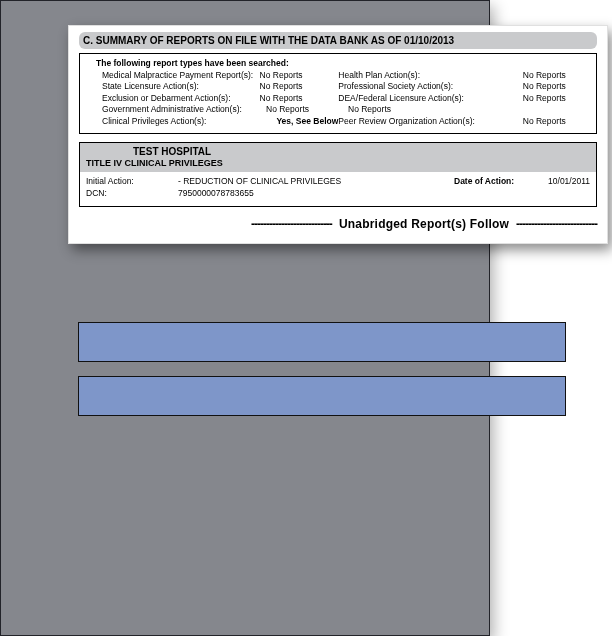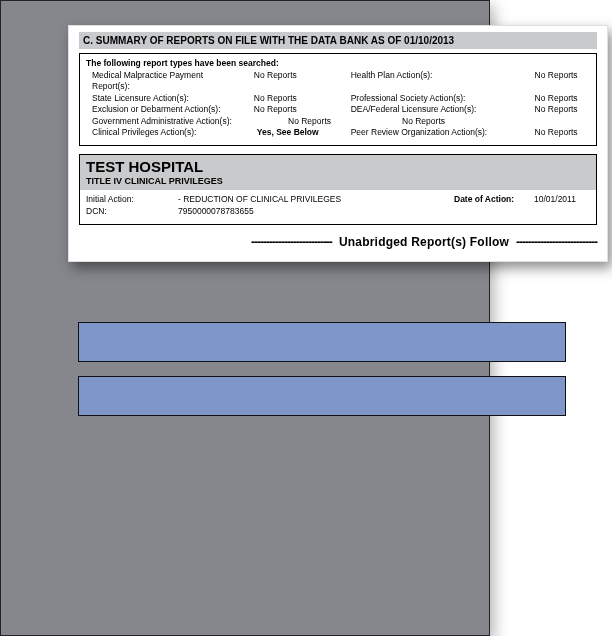--- a/index.html
+++ b/index.html
@@ -49,53 +49,54 @@
     box-shadow: 4px 6px 12px rgba(0,0,0,0.45);
     padding: 6px 10px 10px 10px;
   }
   .section-header {
     font-size: 10px;
     font-weight: bold;
     color: #000;
     background: #c9cacc;
     padding: 3px 4px;
     margin-bottom: 4px;
+    border-radius: 6px;
   }
   .search-box {
     border: 1px solid #000;
-    padding: 4px 6px 6px 6px;
+    padding: 4px 6px 6px 16px;
     font-size: 8.5px;
     color: #000;
     margin-bottom: 8px;
   }
   .search-box .intro {
     font-weight: bold;
     margin-bottom: 2px;
   }
   .search-row {
     display: flex;
     line-height: 1.35;
-    gap: 32px;
   }
   .col-a { width: 170px; padding-left: 6px; }
   .col-b { width: 82px; }
   .col-c { width: 192px; }
   .col-d { width: 70px; }
   .bold { font-weight: bold; text-align: right; }
   .hosp-block {
     border: 1px solid #000;
     margin-bottom: 10px;
   }
   .hosp-head {
     background: #c9cacc;
     padding: 3px 6px 4px 6px;
   }
   .hosp-name {
-    font-size: 15px;
-    font-weight: bold;
+    font-size: 10px;
+    font-weight: bold;
+    margin-left: 47px;
   }
   .hosp-sub {
     font-size: 9px;
     font-weight: bold;
     margin-top: 1px;
   }
   .hosp-basis {
     font-size: 8.5px;
     margin-top: 1px;
   }
@@ -105,21 +106,21 @@
     width: 85px;
   }
   .hosp-body {
     padding: 4px 6px 6px 6px;
     font-size: 8.5px;
   }
   .hb-row { display: flex; line-height: 1.4; }
   .hb-lab { width: 92px; font-weight: normal; }
   .hb-val { flex: 1; }
   .hb-date-lab { width: 80px; font-weight: bold; }
-  .hb-date-val { width: 56px; text-align: left; }
+  .hb-date-val { width: 56px; text-align: right; }
   .follow-line {
     text-align: right;
     font-size: 12px;
     font-weight: bold;
     margin-top: 4px;
     margin-bottom: 2px;
     letter-spacing: 0.2px;
   }
   .follow-line .dashes {
     letter-spacing: -1px;

